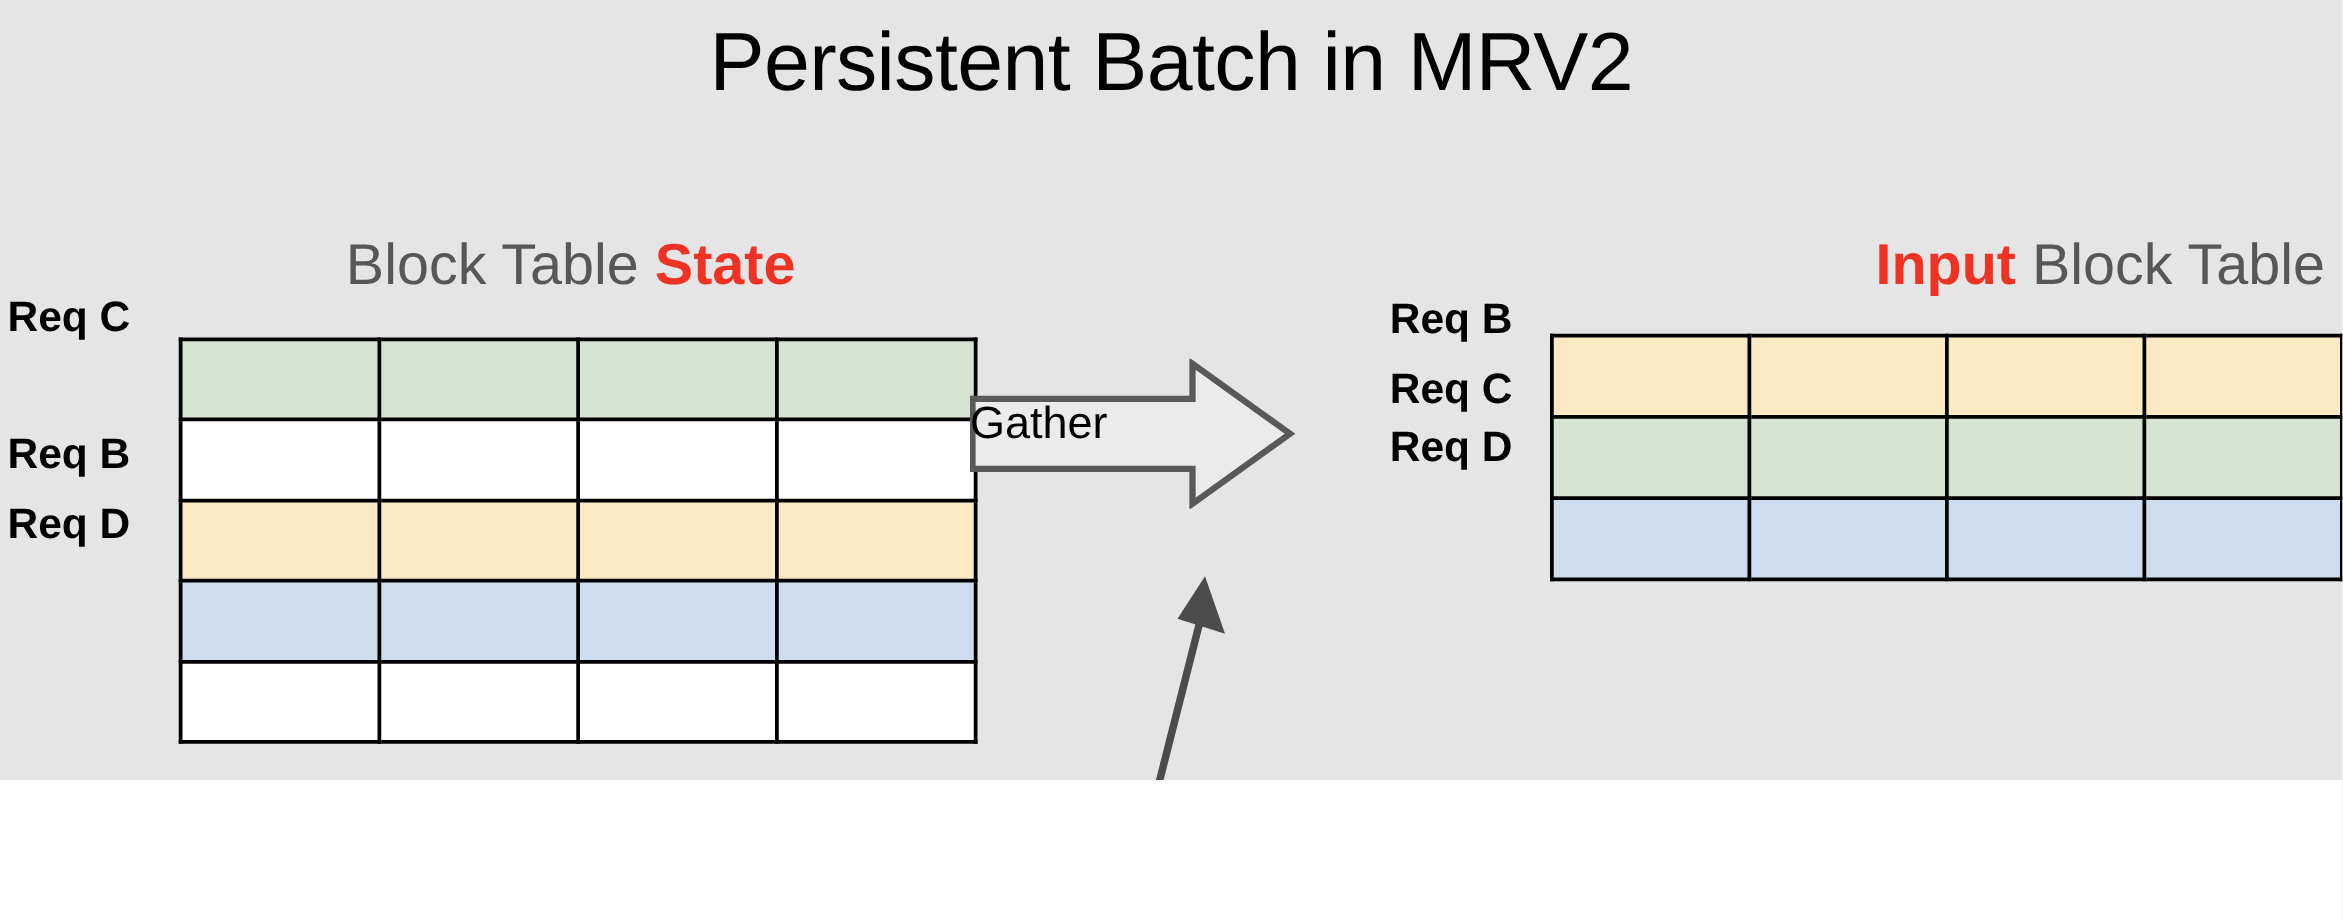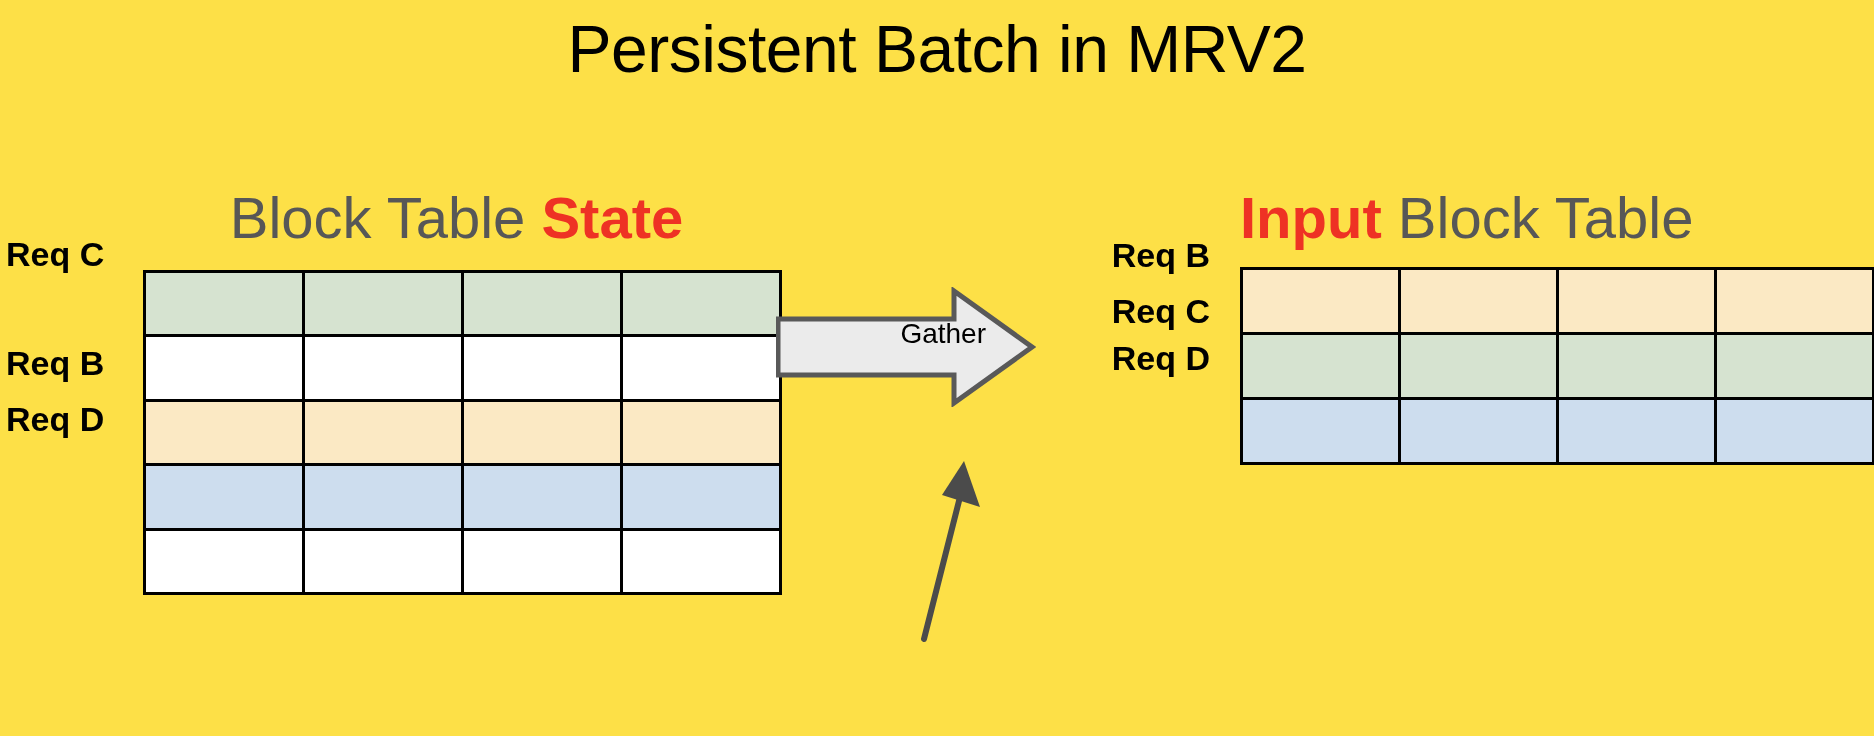--- a/index.html
+++ b/index.html
@@ -7,63 +7,63 @@
     padding: 0;
     background: #ffffff;
   }
   body {
     font-family: "Liberation Sans", sans-serif;
     -webkit-font-smoothing: antialiased;
   }
   #stage {
     position: relative;
     width: 1874px;
-    height: 736px;
-    background: #fde047;
+    height: 624px;
+    background: #e5e5e5;
     overflow: hidden;
   }
 
   
   #slide-title {
     position: absolute;
     left: 0;
     top: 12px;
     width: 1874px;
     text-align: center;
     font-size: 66px;
     line-height: 1.15;
     color: #000000;
     font-weight: 400;
     letter-spacing: -0.5px;
   }
 
   
   .section-heading {
     position: absolute;
-    font-size: 58px;
+    font-size: 46px;
     line-height: 1.1;
     color: #575757;
     font-weight: 400;
     white-space: nowrap;
   }
   .section-heading .accent {
     color: #ee3224;
     font-weight: 700;
   }
   #left-heading {
     left: 143px;
     top: 186px;
     width: 627px;
     text-align: center;
   }
   #right-heading {
     left: 1240px;
     top: 186px;
     width: 620px;
-    text-align: left;
+    text-align: right;
   }
 
   
   .block-table {
     position: absolute;
     border-collapse: collapse;
     border-spacing: 0;
     table-layout: fixed;
   }
   .block-table td {
@@ -113,22 +113,22 @@
     left: 776px;
     top: 287px;
     width: 260px;
     height: 120px;
   }
   #gather-label {
     position: absolute;
     left: 776px;
     top: 320px;
     width: 210px;
-    text-align: right;
-    font-size: 28px;
+    text-align: left;
+    font-size: 36px;
     line-height: 1;
     color: #000000;
     white-space: nowrap;
   }
 
   
   #callout-arrow {
     position: absolute;
     left: 890px;
     top: 455px;

